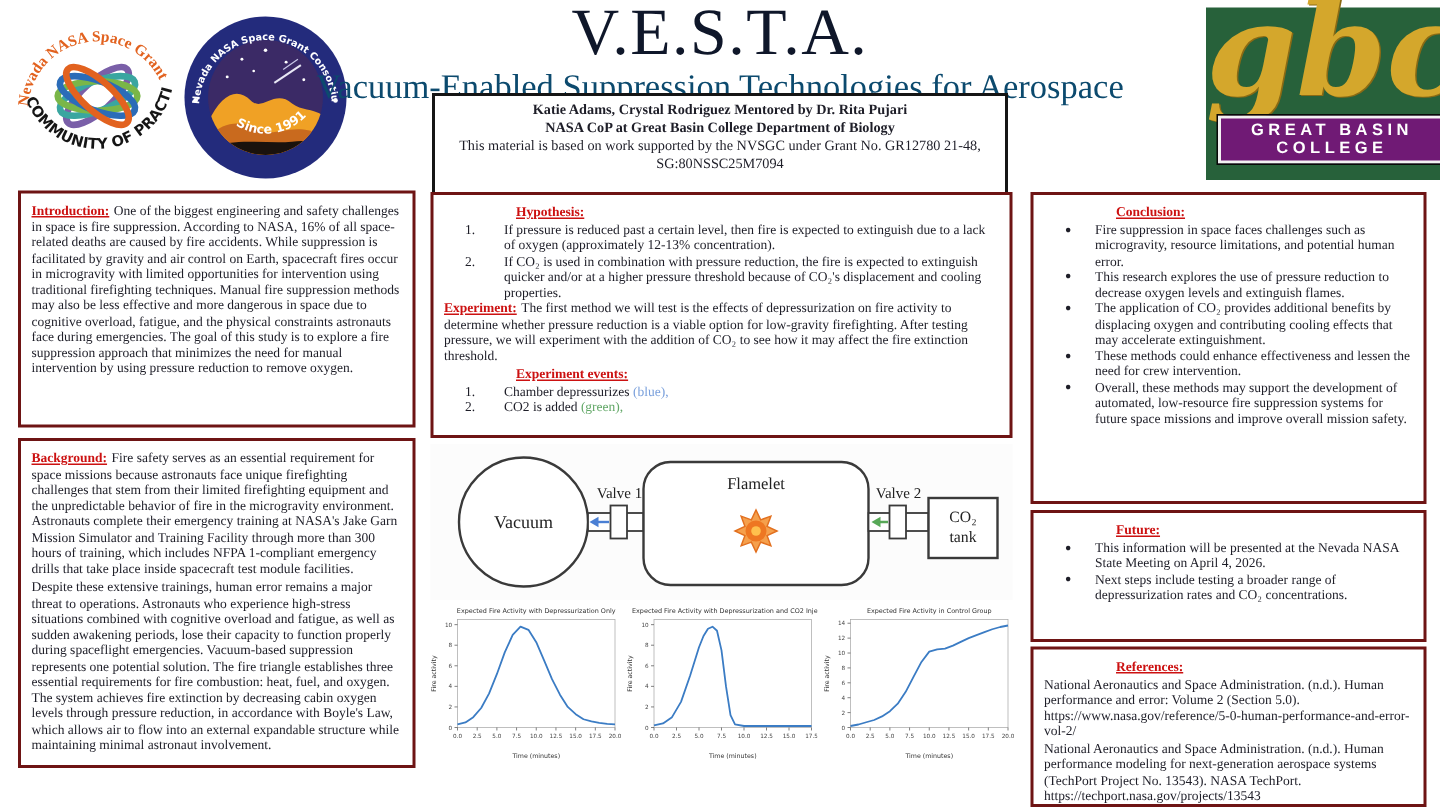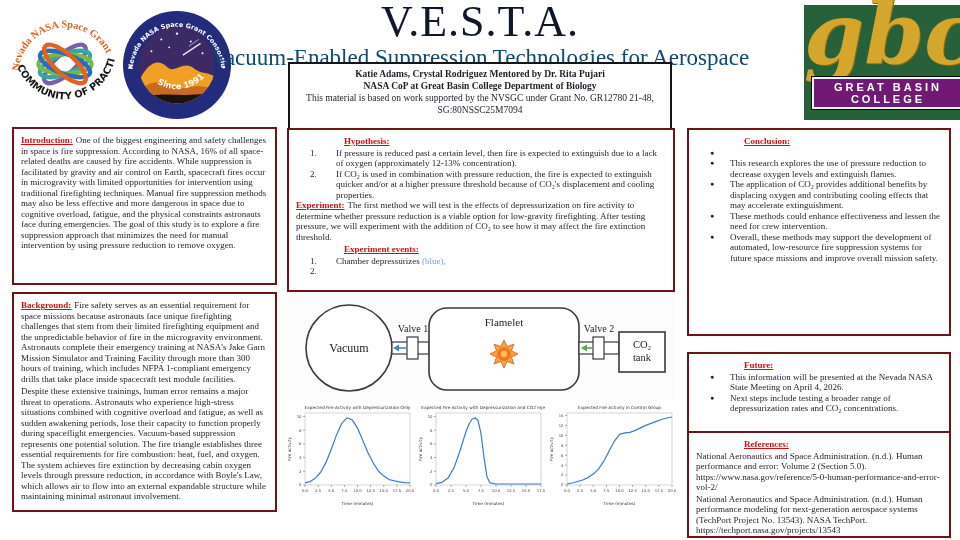--- a/index.html
+++ b/index.html
@@ -32,21 +32,21 @@
   .num-row .mark{padding-left:14px;}
   .bul-row{display:grid;grid-template-columns:34px 1fr;}
   .bul-row .mark{padding-left:14px;font-size:7px;line-height:1.5;}
   .note-blue{color:#7aa0dc;}
   .note-green{color:#63a868;}
   .ref-line{overflow-wrap:anywhere;margin-bottom:1px;}
   #box-intro{left:12px;top:127px;width:265px;height:158px;}
   #box-background{left:12px;top:292px;width:265px;height:220px;}
   #box-hypothesis{left:287px;top:128px;width:388px;height:164px;}
   #box-conclusion{left:687px;top:128px;width:264px;height:208px;}
-  #box-future{left:687px;top:352px;width:264px;height:88px;}
+  #box-future{left:687px;top:340px;width:264px;height:88px;}
   #box-references{left:687px;top:431px;width:264px;height:107px;}
   
   .diagram{position:absolute;left:287px;top:296px;width:388px;height:104px;background:#fcfcfc;}
   .charts{position:absolute;left:285px;top:401px;width:392px;height:112px;display:flex;gap:2px;
           font-family:"DejaVu Sans", sans-serif;}
   .chart{width:129px;height:108px;background:#fff;}
   svg text{font-family:"DejaVu Sans", sans-serif;}
   .serif-svg{font-family:"Liberation Serif", serif;}
 </style>
 </head>
@@ -144,20 +144,21 @@
       <span>If CO₂ is used in combination with pressure reduction, the fire is expected to extinguish quicker and/or at a higher pressure threshold because of CO₂'s displacement and cooling properties.</span>
     </div>
     <p><span class="head">Experiment:</span><span>The first method we will test is the effects of depressurization on fire activity to determine whether pressure reduction is a viable option for low-gravity firefighting. After testing pressure, we will experiment with the addition of CO₂ to see how it may affect the fire extinction threshold.</span></p>
     <span class="head headline">Experiment events:</span>
     <div class="num-row">
       <span class="mark">1.</span>
       <span><span>Chamber depressurizes </span><span class="note-blue">(blue),</span></span>
     </div>
     <div class="num-row">
       <span class="mark">2.</span>
+      <span><span>CO2 is added </span><span class="note-green">(green),</span></span>
     </div>
   </div>
 
   <svg class="diagram" viewBox="0 0 388 104">
     <circle cx="62" cy="52" r="43" fill="#ffffff" stroke="#3a3a3a" stroke-width="1.6"></circle>
     <text x="62" y="56" text-anchor="middle" font-size="12" class="serif-svg" fill="#222">Vacuum</text>
     <rect x="105" y="46" width="37" height="12" fill="#ffffff" stroke="#3a3a3a" stroke-width="1.2"></rect>
     <rect x="120" y="41" width="11" height="22" fill="#ffffff" stroke="#3a3a3a" stroke-width="1.2"></rect>
     <text x="126" y="36" text-anchor="middle" font-size="10" class="serif-svg" fill="#222">Valve 1</text>
     <line x1="119" y1="52" x2="109" y2="52" stroke="#4a7fd4" stroke-width="1.6"></line>
@@ -292,20 +293,21 @@
         <text x="72.5" y="104" text-anchor="middle" font-size="4.2" fill="#333">Time (minutes)</text>
         <text x="5.5" y="48" text-anchor="middle" font-size="4.2" fill="#333" transform="rotate(-90 5.5 48)">Fire activity</text>
         <polyline points="20.0,83.0 25.3,82.0 30.5,80.5 35.8,79.0 41.0,76.6 46.3,73.1 51.5,68.1 56.8,60.2 62.0,50.2 67.3,40.3 72.5,33.4 77.8,31.9 83.0,31.4 88.3,29.4 93.5,26.9 98.8,24.4 104.0,22.4 109.3,20.4 114.5,18.5 119.8,17.0 125.0,16.0" fill="none" stroke="#3b7cc4" stroke-width="1.2" stroke-linejoin="round"></polyline>
       </svg>
   </div>
 
   <div class="box" id="box-conclusion">
     <span class="head headline">Conclusion:</span>
     <div class="bul-row">
         <span class="mark">●</span>
+        <span>Fire suppression in space faces challenges such as microgravity, resource limitations, and potential human error.</span>
       </div>
     <div class="bul-row">
         <span class="mark">●</span>
         <span>This research explores the use of pressure reduction to decrease oxygen levels and extinguish flames.</span>
       </div>
     <div class="bul-row">
         <span class="mark">●</span>
         <span>The application of CO₂ provides additional benefits by displacing oxygen and contributing cooling effects that may accelerate extinguishment.</span>
       </div>
     <div class="bul-row">

